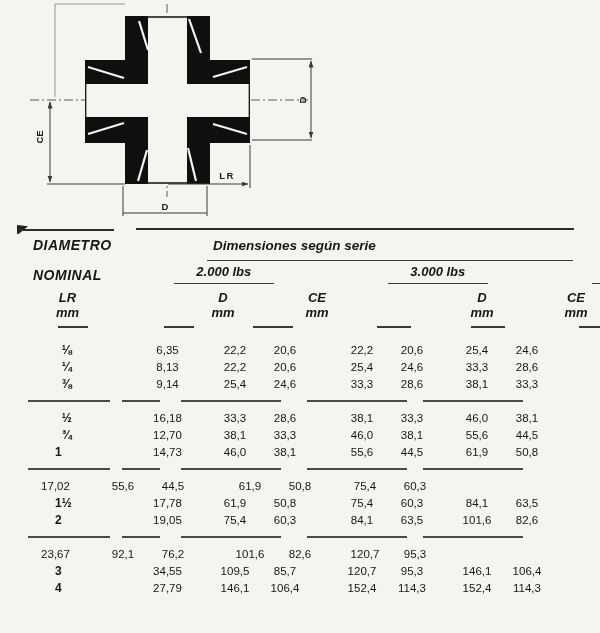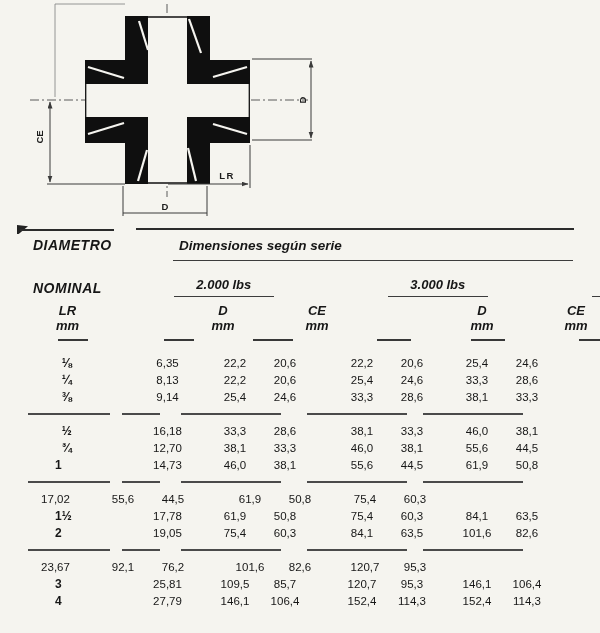--- a/index.html
+++ b/index.html
@@ -13,24 +13,24 @@
   
   .rule-a{position:absolute;left:20px;top:229px;width:94px;height:2px;background:#2b2b2b;}
   .rule-b{position:absolute;left:136px;top:228px;width:438px;height:2px;background:#2b2b2b;}
   .corner-mark{position:absolute;left:17px;top:225px;width:11px;height:9px;background:#222;
     -webkit-clip-path:polygon(0 0,100% 15%,15% 100%,0 100%);clip-path:polygon(0 0,100% 15%,15% 100%,0 100%);}
   .tbl{position:absolute;left:28px;top:232px;width:545px;font-size:13px;}
   .hrow{display:flex;align-items:flex-end;font-style:italic;}
   
   .row-title{align-items:flex-start;padding-top:5px;}
   .h-nom{width:140px;padding-left:5px;font-size:14px;font-weight:700;letter-spacing:.5px;line-height:17px;}
-  .h-series{flex:1;padding-left:6px;padding-bottom:6px;border-bottom:1.5px solid #3c3c3c;
+  .h-series{flex:1;margin-left:34px;padding-left:6px;padding-bottom:6px;border-bottom:1.5px solid #3c3c3c;
     font-size:13.5px;font-weight:700;line-height:17px;}
   
-  .row-series{margin-top:15px;}
+  .row-series{margin-top:2px;}
   .hshift{display:flex;transform:translateX(12px);gap:44px;}
   .sgrp{width:100px;text-align:center;font-weight:700;padding-bottom:3px;border-bottom:1.5px solid #3c3c3c;line-height:17px;}
   .sp-a{width:16px;} .sp-b{width:26px;} .sp-c{width:16px;}
   
   .row-cols{margin-top:6px;} .row-mm{margin-top:0;}
   .hc{text-align:center;font-weight:700;line-height:15px;}
   .w-nom{width:85px;} .w-lr{width:55px;}
   .w-d2{width:48px;} .w-c2{width:52px;}
   .w-d3{width:50px;} .w-c3{width:50px;}
   .w-d6{width:48px;} .w-c6{width:52px;}
@@ -347,21 +347,21 @@
         <div class="cell w-c2">76,2</div>
         <div class="sp-b"></div>
         <div class="cell w-d3">101,6</div>
         <div class="cell w-c3">82,6</div>
         <div class="sp-c"></div>
         <div class="cell w-d6">120,7</div>
         <div class="cell w-c6">95,3</div>
       </div>
       <div class="drow">
         <div class="cell cell-nom w-nom">3</div>
-        <div class="cell w-lr">25,81</div>
+        <div class="cell w-lr">34,55</div>
         <div class="sp-a"></div>
         <div class="cell w-d2">109,5</div>
         <div class="cell w-c2">85,7</div>
         <div class="sp-b"></div>
         <div class="cell w-d3">120,7</div>
         <div class="cell w-c3">95,3</div>
         <div class="sp-c"></div>
         <div class="cell w-d6">146,1</div>
         <div class="cell w-c6">106,4</div>
       </div>

